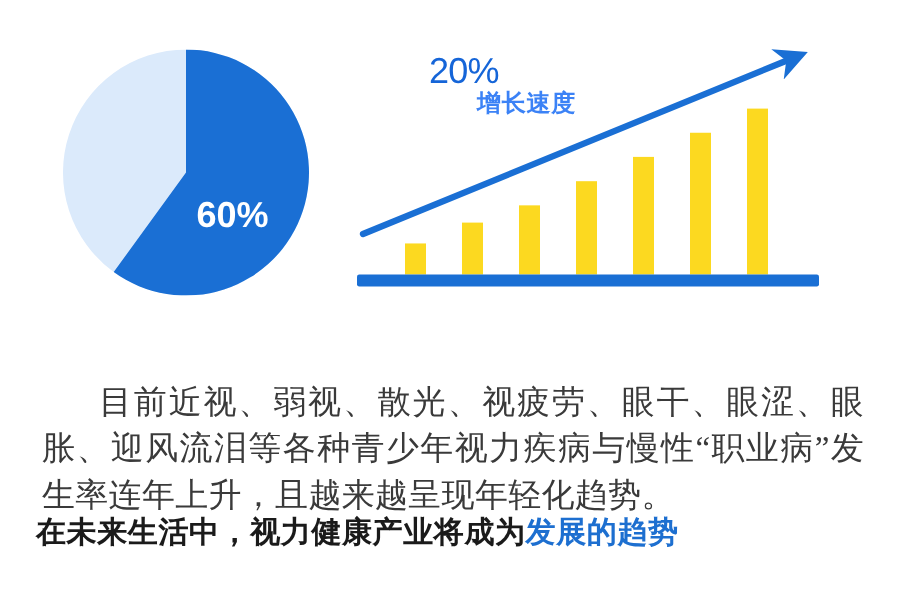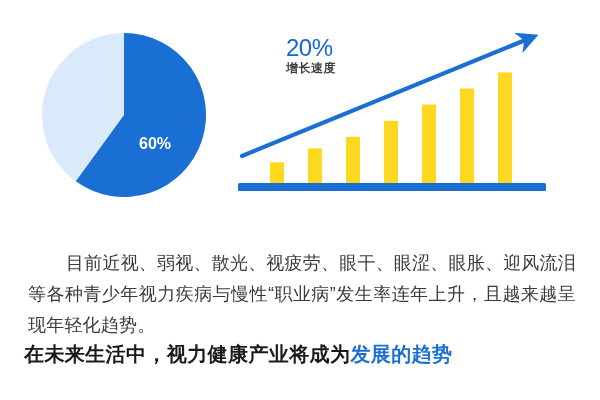--- a/index.html
+++ b/index.html
@@ -36,21 +36,21 @@
   }
   .pie-label {
     position: absolute;
     left: 0;
     top: 98px;
     width: 164px;
     text-align: center;
     padding-left: 62px;
     box-sizing: border-box;
     color: #ffffff;
-    font-size: 16px;
+    font-size: 24px;
     font-weight: bold;
     letter-spacing: 0px;
     line-height: 26px;
   }
 
   
   .bars-wrap {
     position: absolute;
     left: 236px;
     top: 28px;
@@ -71,41 +71,42 @@
     line-height: 1.05;
   }
   .growth-pct {
     color: #1565d8;
     font-size: 24px;
     font-weight: normal;
     letter-spacing: -0.5px;
     display: block;
   }
   .growth-sub {
-    color: #404040;
-    font-size: 12px;
+    color: #3b82f6;
+    font-size: 16px;
     font-weight: bold;
     display: block;
     margin-top: 2px;
     letter-spacing: 0.5px;
+    text-align: center;
   }
 
   
   .paragraph {
     position: absolute;
     left: 28px;
     top: 230px;
     width: 548px;
     color: #3a3a3a;
-    font-size: 18px;
+    font-size: 22px;
     line-height: 31px;
     text-indent: 38px;
     text-align: justify;
     letter-spacing: 0.2px;
-    font-family: Liberation Sans, sans-serif;
+    font-family: Liberation Serif, serif;
   }
 
   
   .headline {
     position: absolute;
     left: 24px;
     top: 341px;
     width: 560px;
     font-size: 20px;
     font-weight: bold;

